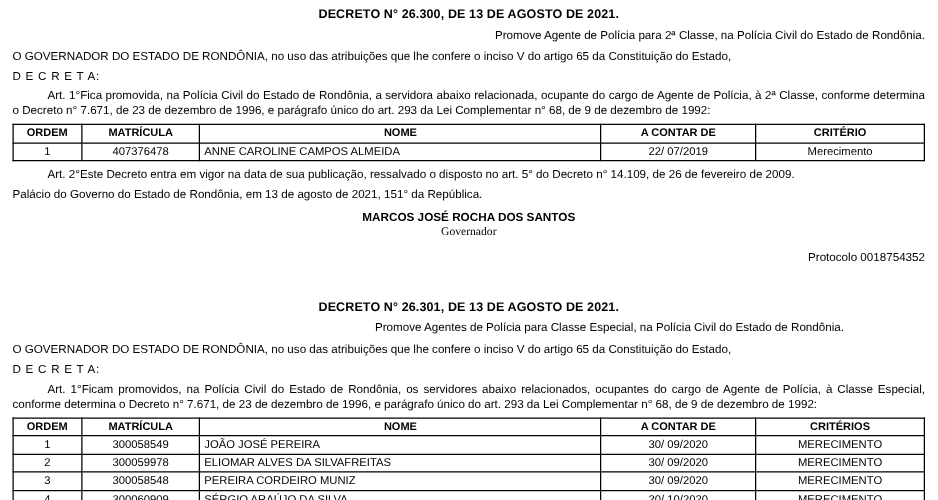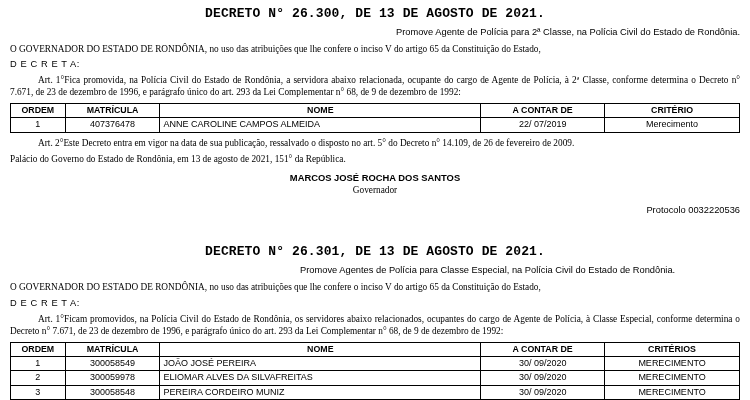--- a/index.html
+++ b/index.html
@@ -23,38 +23,36 @@
     padding: 0;
     box-sizing: border-box;
   }
   .doc {
     padding: 4px 10px 0 10px;
     box-sizing: border-box;
   }
   .title {
     font-weight: bold;
     text-align: center;
-    font-size: 13px;
+    font-size: 10px;
     margin: 2px 0 4px 0;
     letter-spacing: 0.1px;
-    font-family: Liberation Mono, monospace;
   }
   .promove {
     text-align: right;
     margin: 0 0 5px 0;
   }
   .promove-just {
     text-align: justify;
     margin: 0 0 5px 0;
     padding-left: 290px;
   }
   .para {
     margin: 0 0 4px 0;
     text-align: justify;
-    font-family: Liberation Serif, serif;
   }
   .indent {
     text-indent: 28px;
   }
   .decreta {
     letter-spacing: 0.6px;
     margin: 0 0 4px 0;
   }
   table.grid {
     border-collapse: collapse;
@@ -134,21 +132,21 @@
       </tbody>
     </table>
 
     <div class="para indent">Art. 2°Este Decreto entra em vigor na data de sua publicação, ressalvado o disposto no art. 5° do Decreto n° 14.109, de 26 de fevereiro de 2009.</div>
 
     <div class="para">Palácio do Governo do Estado de Rondônia, em 13 de agosto de 2021, 151° da República.</div>
 
     <div class="gov-name">MARCOS JOSÉ ROCHA DOS SANTOS</div>
     <div class="gov-role">Governador</div>
 
-    <div class="proto">Protocolo 0032220536</div>
+    <div class="proto">Protocolo 0018754352</div>
   </div>
 
   <div class="gap"></div>
 
   <div class="doc">
 
     <div class="title">DECRETO N° 26.301, DE 13 DE AGOSTO DE 2021.</div>
 
     <div class="promove-just">Promove Agentes de Polícia para Classe Especial, na Polícia Civil do Estado de Rondônia.</div>
 

